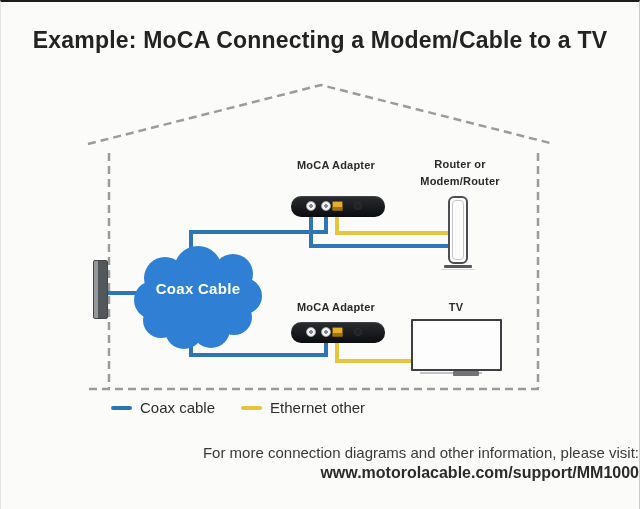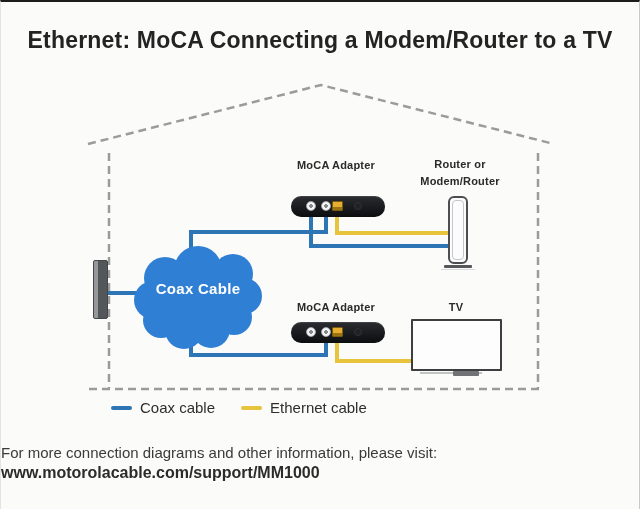--- a/index.html
+++ b/index.html
@@ -73,31 +73,31 @@
   .tv-stand-wide{left:419px;top:370px;width:62px;height:2px;background:#c2c3c5;z-index:3;}
   .tv-stand-dark{left:452px;top:369px;width:26px;height:5px;background:#707275;z-index:3;border-radius:1px;}
   .legend{
     left:110px;top:397px;z-index:3;display:flex;align-items:center;
     font-size:15px;color:#2e2e2e;
   }
   .legend-swatch{width:21px;height:4px;border-radius:2px;margin-right:8px;}
   .swatch-coax{background:#2e75b6;}
   .swatch-eth{background:#e8c33c;margin-left:26px;}
   .footer{
-    left:0;right:0;top:442px;text-align:left;z-index:3;
+    left:0;right:0;top:442px;text-align:right;z-index:3;
   }
   .footer-line1{font-size:15px;color:#3a3a3a;}
   .footer-line2{font-size:16px;font-weight:700;color:#2b2b2b;margin-top:3px;}
 </style>
 </head>
 <body>
 
 <div class="screen">
 
-  <div class="abs title">Ethernet: MoCA Connecting a Modem/Router to a TV</div>
+  <div class="abs title">Example: MoCA Connecting a Modem/Cable to a TV</div>
 
   <svg class="abs diagram" width="640" height="509" viewBox="0 0 640 509">
 
     <g stroke="#9b9b9b" stroke-width="2.5" fill="none" stroke-dasharray="8 5">
       <path d="M87,142 L320,83 L553,142"></path>
       <path d="M108,151 L108,386"></path>
       <path d="M537,151 L537,386"></path>
       <path d="M88,387 L543,387"></path>
     </g>
 
@@ -159,21 +159,21 @@
 
   <div class="abs device-label lbl-tv">TV</div>
   <div class="abs tv"></div>
   <div class="abs tv-stand-wide"></div>
   <div class="abs tv-stand-dark"></div>
 
   <div class="abs legend">
     <span class="legend-swatch swatch-coax"></span>
     <span>Coax cable</span>
     <span class="legend-swatch swatch-eth"></span>
-    <span>Ethernet cable</span>
+    <span>Ethernet other</span>
   </div>
 
   <div class="abs footer">
     <div class="footer-line1">For more connection diagrams and other information, please visit:</div>
     <div class="footer-line2">www.motorolacable.com/support/MM1000</div>
   </div>
 
 </div>
 
 </body></html>

